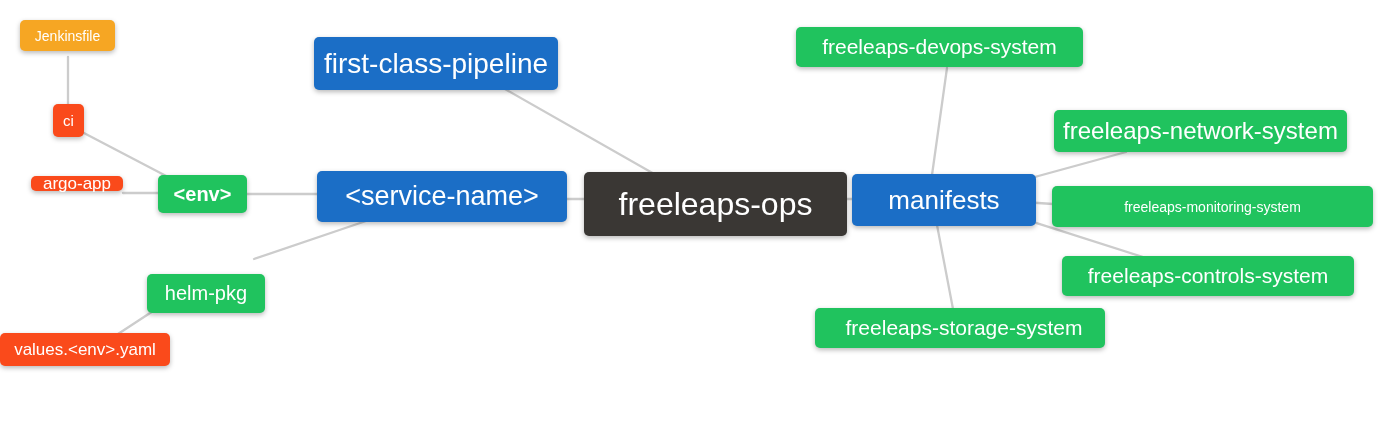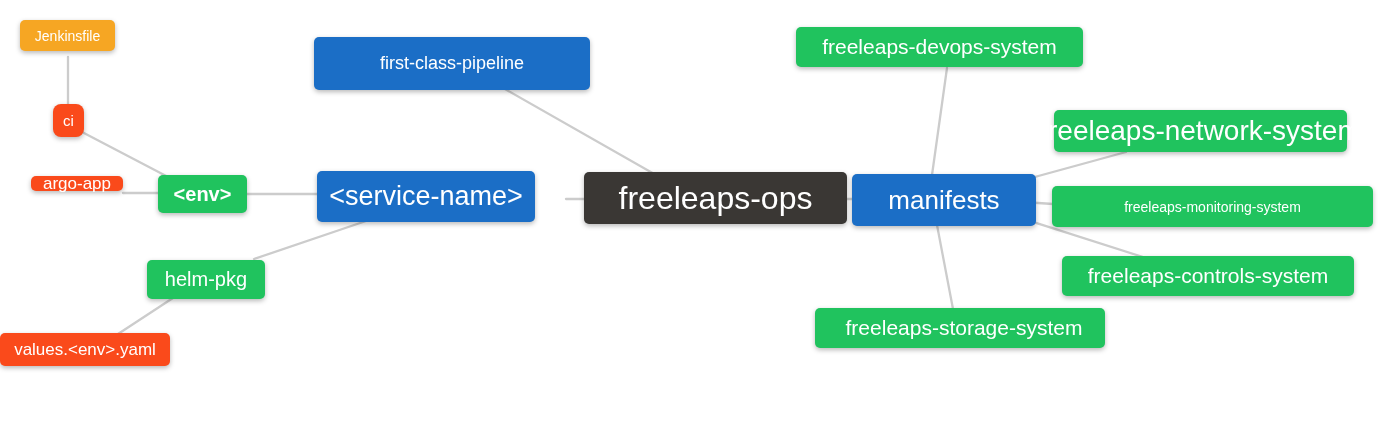--- a/index.html
+++ b/index.html
@@ -41,31 +41,31 @@
     box-sizing: border-box;
   }
   .node-blue  { background: #1b6ec6; }
   .node-green { background: #20c35e; }
   .node-red   { background: #fa4a1b; }
   .node-amber { background: #f6a623; }
   .node-dark  { background: #3a3734; }
 
   
   #n-jenkinsfile { left: 20px;  top: 20px;  width: 95px;  height: 31px; font-size: 14px; }
-  #n-ci          { left: 53px;  top: 104px; width: 31px;  height: 33px; font-size: 15px; border-radius: 8px; }
+  #n-ci          { left: 53px;  top: 104px; width: 31px;  height: 33px; font-size: 15px; }
   #n-argo-app    { left: 31px;  top: 176px; width: 92px;  height: 15px; font-size: 17px; }
   #n-env         { left: 158px; top: 175px; width: 89px;  height: 38px; font-size: 20px; font-weight: bold; }
-  #n-helm-pkg    { left: 147px; top: 260px; width: 118px; height: 39px; font-size: 20px; }
+  #n-helm-pkg    { left: 147px; top: 274px; width: 118px; height: 39px; font-size: 20px; }
   #n-values      { left: 0;   top: 333px; width: 170px; height: 33px; font-size: 17px; }
-  #n-pipeline    { left: 314px; top: 37px;  width: 276px; height: 53px; font-size: 18px; }
-  #n-service     { left: 317px; top: 171px; width: 218px; height: 51px; font-size: 27px; }
-  #n-ops         { left: 584px; top: 172px; width: 263px; height: 52px; font-size: 32px; }
+  #n-pipeline    { left: 314px; top: 37px;  width: 244px; height: 53px; font-size: 28px; }
+  #n-service     { left: 317px; top: 171px; width: 250px; height: 51px; font-size: 27px; }
+  #n-ops         { left: 584px; top: 172px; width: 263px; height: 64px; font-size: 32px; }
   #n-manifests   { left: 852px; top: 174px; width: 184px; height: 52px; font-size: 26px; }
   #n-devops      { left: 796px; top: 27px;  width: 287px; height: 40px; font-size: 21px; }
-  #n-network     { left: 1054px;top: 110px; width: 293px; height: 42px; font-size: 28px; }
+  #n-network     { left: 1054px;top: 110px; width: 293px; height: 42px; font-size: 24px; }
   #n-monitoring  { left: 1052px;top: 186px; width: 321px; height: 41px; font-size: 14px; }
   #n-controls    { left: 1062px;top: 256px; width: 292px; height: 40px; font-size: 21px; }
   #n-storage     { left: 815px; top: 308px; width: 290px; height: 40px; font-size: 21px; padding-left: 8px; }
 </style>
 </head>
 <body>
 
 <div class="canvas">
 
   <svg class="edges" viewBox="0 0 1390 421">

